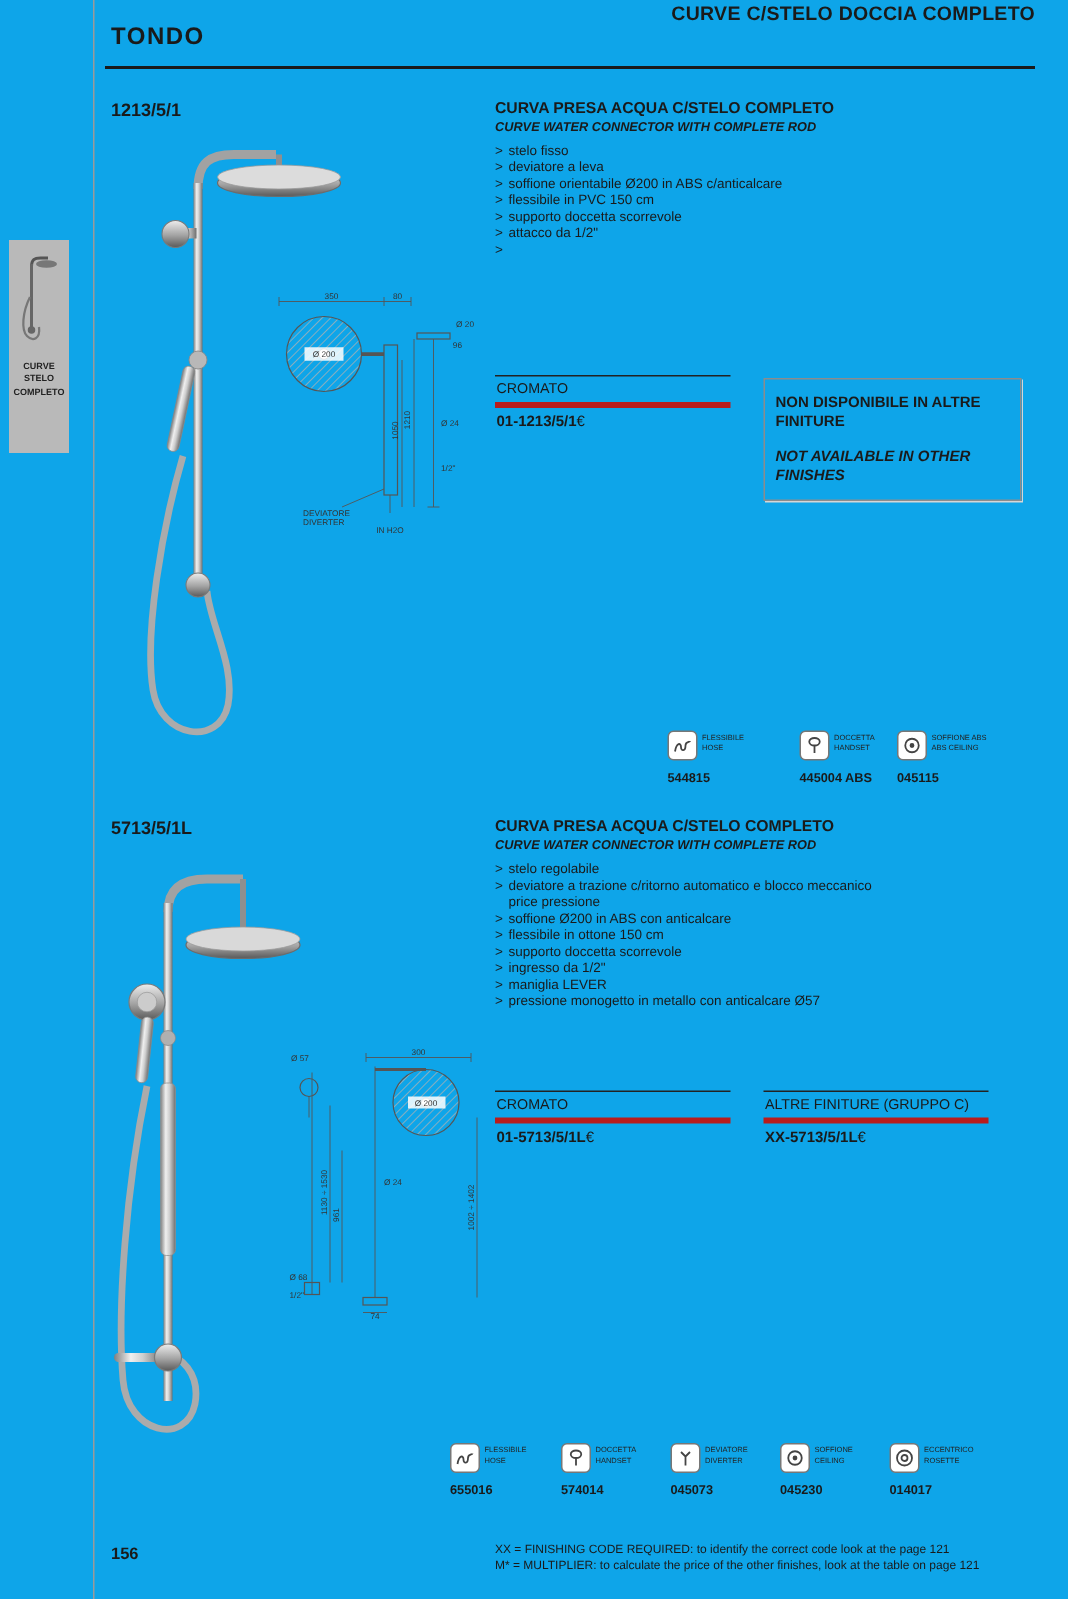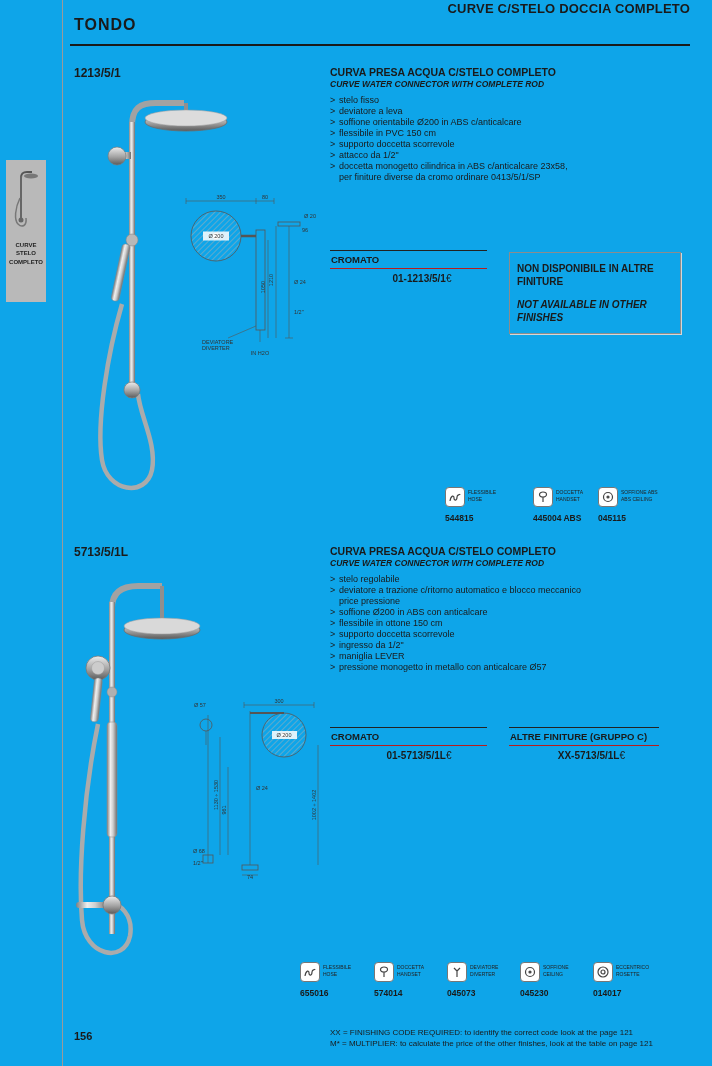--- a/index.html
+++ b/index.html
@@ -16,23 +16,23 @@
                   line-height:1.4;margin-top:7px}
   .prod-code{position:absolute;left:74px;font-size:12px;font-weight:bold}
   .prod-title{position:absolute;left:330px;font-size:10.5px;font-weight:bold}
   .prod-sub{position:absolute;left:330px;font-size:8.5px;font-weight:bold;font-style:italic}
   .features{position:absolute;left:330px;width:332px;list-style:none;font-size:9px;line-height:11px}
   .features li{display:flex}
   .features .mk{flex:0 0 9px}
   .features .ft{white-space:pre-line}
   .photo,.drawing{position:absolute}
   .price-block{position:absolute}
-  .price-header{border-top:1.5px solid #222;border-bottom:1px solid #b91c1c;font-weight:bold;
+  .price-header{border-top:1.5px solid #222;border-bottom:4px solid #b91c1c;font-weight:normal;
                 font-size:9.5px;padding:3px 1px;white-space:nowrap}
-  .price-row{display:flex;justify-content:flex-end;font-size:10px;padding:4px 1px 0 1px;width:78%}
+  .price-row{display:flex;justify-content:flex-start;font-size:10px;padding:4px 1px 0 1px;width:78%}
   .price-code{font-weight:bold}
   .notice-box{position:absolute;left:509px;top:252px;width:172px;border:1px solid #8c8c8c;
               padding:9px 7px;font-size:10px;font-weight:bold;line-height:1.3;box-shadow:1px 1px 0 #d6d6d6}
   .notice-en{font-style:italic;margin-top:10px}
   .spare{position:absolute;width:80px}
   .spare-top{display:flex;align-items:flex-start;gap:3px}
   .spare-iconbox{flex:0 0 20px;height:20px;border:1px solid #777;border-radius:4px;background:#fff;
                  display:flex;align-items:center;justify-content:center}
   .spare-label{font-size:5px;line-height:1.35;white-space:pre-line;padding-top:2px;color:#222}
   .spare-code{font-size:8.5px;font-weight:bold;margin-top:6px}
@@ -165,22 +165,20 @@
     <li>
         <span class="mk">&gt;</span>
         <span class="ft">supporto doccetta scorrevole</span>
       </li>
     <li>
         <span class="mk">&gt;</span>
         <span class="ft">attacco da 1/2"</span>
       </li>
     <li>
         <span class="mk">&gt;</span>
-        <span class="ft">doccetta monogetto cilindrica in ABS c/anticalcare 23x58,
-per finiture diverse da cromo ordinare 0413/5/1/SP</span>
       </li>
   </ul>
 
   <div class="price-block" style="left:330px;top:250px;width:157px">
     <div class="price-header">CROMATO</div>
     <div class="price-row">
       <span class="price-code">01-1213/5/1</span>
       <span class="price-cur">€</span>
     </div>
   </div>

